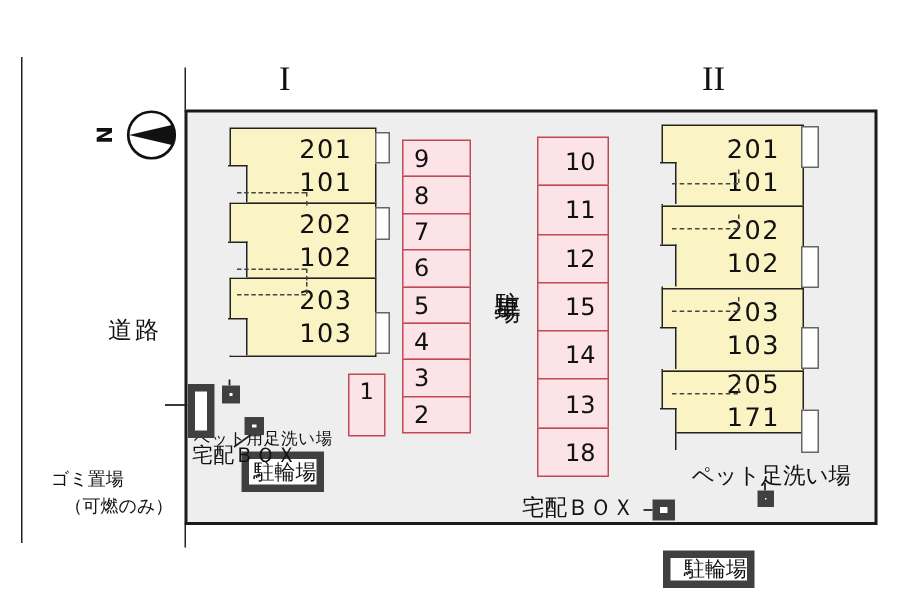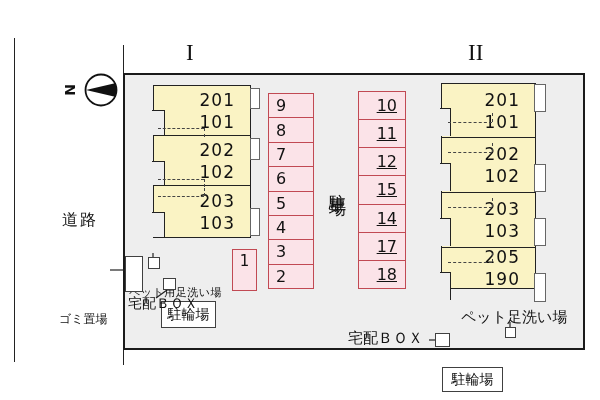--- a/index.html
+++ b/index.html
@@ -26,43 +26,44 @@
   .stall-col{display:flex;flex-direction:column;}
   .stall{flex:1;background:#fbe3e8;border:1px solid #c14953;margin-top:-1px;
          box-sizing:border-box;display:flex;align-items:center;font-size:16px;}
   .stall:first-child{margin-top:0;}
   .col-a .stall{padding-left:7px;}
   .col-b .stall{justify-content:flex-end;padding-right:8px;}
   .stall-single{background:#fbe3e8;border:1px solid #c14953;display:flex;
                 justify-content:center;align-items:flex-start;padding-top:2px;font-size:15px;}
   .v-label{writing-mode:vertical-rl;text-orientation:upright;font-size:17px;letter-spacing:3px;}
   
-  .whitebox{background:#fff;border:1px solid #404040;display:flex;align-items:center;justify-content:center;}
+  .whitebox{background:#fff;border:5px solid #404040;display:flex;align-items:center;justify-content:flex-end;}
   .lbl{white-space:nowrap;}
   .bold{font-weight:normal;margin-top:44px;}
   .serif{font-family:"Liberation Serif","DejaVu Serif",serif;}
   svg{position:absolute;left:0;top:0;pointer-events:none;}
 </style>
 </head>
 <body>
 
 <div class="canvas">
 
   <div class="abs vline" style="left:14px;top:38px;height:324px;"></div>
   <div class="abs vline" style="left:123px;top:45px;height:30px;"></div>
   <div class="abs vline" style="left:123px;top:348px;height:17px;"></div>
 
   <div class="abs site" style="left:123px;top:73px;width:462px;height:277px;"></div>
 
   <div class="abs lbl serif" style="left:186px;top:40px;font-size:23px;">I</div>
   <div class="abs lbl serif" style="left:468px;top:40px;font-size:23px;">II</div>
 
-  <div class="abs lbl" style="left:62px;top:210px;font-size:16px;letter-spacing:2px;">道路</div>
-
-  <div class="abs lbl bold" style="left:59px;top:267px;font-size:12px;text-align:right;">ゴミ置場</div>
+  <div class="abs lbl" style="left:72px;top:210px;font-size:16px;letter-spacing:2px;">道路</div>
+
+  <div class="abs lbl bold" style="left:34px;top:267px;font-size:12px;text-align:right;">ゴミ置場</div>
+  <div class="abs lbl bold" style="left:43px;top:285px;font-size:12px;">（可燃のみ）</div>
 
   <div class="abs bldg" style="left:153px;top:85px;width:98px;">
     <div class="unit" style="height:51px;">
       <div class="nums">
           <span>201</span>
           <span>101</span>
         </div>
     </div>
     <div class="unit" style="height:51px;">
       <div class="nums">
@@ -108,21 +109,21 @@
     </div>
     <div class="unit" style="height:56px;">
       <div class="nums">
           <span>203</span>
           <span>103</span>
         </div>
     </div>
     <div class="unit" style="height:42px;">
       <div class="nums">
           <span>205</span>
-          <span>190</span>
+          <span>171</span>
         </div>
     </div>
   </div>
 
   <div class="abs balcony" style="left:534px;top:84px;width:12px;height:28px;"></div>
   <div class="abs balcony" style="left:534px;top:164px;width:12px;height:28px;"></div>
   <div class="abs balcony" style="left:534px;top:218px;width:12px;height:28px;"></div>
   <div class="abs balcony" style="left:534px;top:273px;width:12px;height:29px;"></div>
 
   <div class="abs notch" style="left:440px;top:108px;width:11px;height:28px;"></div>
@@ -159,38 +160,38 @@
         <span>4</span>
       </div>
     <div class="stall">
         <span>3</span>
       </div>
     <div class="stall">
         <span>2</span>
       </div>
   </div>
 
-  <div class="abs stall-col col-b" style="left:358px;top:91px;width:48px;height:198px;text-decoration:underline;">
+  <div class="abs stall-col col-b" style="left:358px;top:91px;width:48px;height:227px;">
     <div class="stall">
         <span>10</span>
       </div>
     <div class="stall">
         <span>11</span>
       </div>
     <div class="stall">
         <span>12</span>
       </div>
     <div class="stall">
         <span>15</span>
       </div>
     <div class="stall">
         <span>14</span>
       </div>
     <div class="stall">
-        <span>17</span>
+        <span>13</span>
       </div>
     <div class="stall">
         <span>18</span>
       </div>
   </div>
 
   <div class="abs stall-single" style="left:232px;top:249px;width:25px;height:42px;">
     <span>1</span>
   </div>
 

